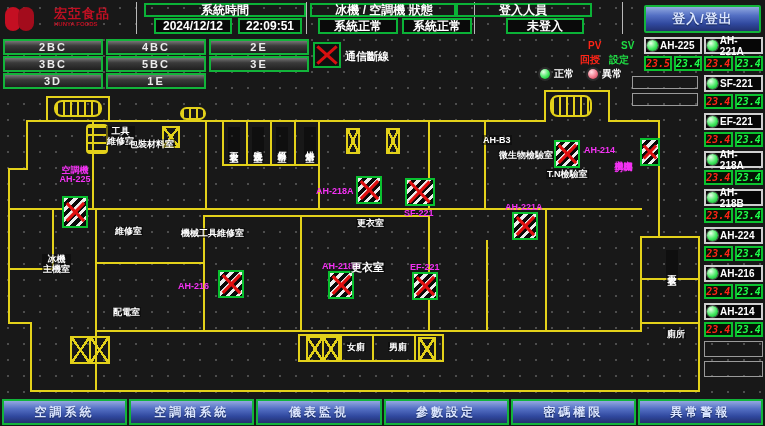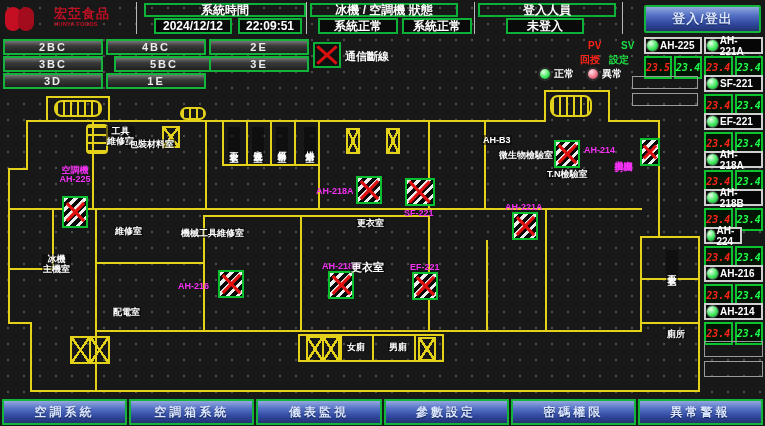--- a/index.html
+++ b/index.html
@@ -36,21 +36,21 @@
   
   .slabel { position:absolute; font-weight:bold; font-size:10px; }
   .led { display:inline-block; width:10px; height:10px; border-radius:50%; box-shadow:0 0 0 2px #2c2c2c; }
   .led.g { background: radial-gradient(circle at 35% 30%, #eaffea, #41e85e 55%, #0f8f2a); }
   .led.r { background: radial-gradient(circle at 35% 30%, #ffe0e6, #f2798c 55%, #b03048); }
   .legend-item { position:absolute; display:flex; align-items:center; gap:4px; color:#fff; font-weight:bold; font-size:10px; }
   
   .eq-name { position:absolute; height:17px; background:#060606; border:2px solid #cfcfcf;
              display:flex; align-items:center; color:#fff; font-weight:bold; font-size:10px; gap:2px; padding-left:1px; cursor:pointer; }
   .eq-name .led { width:11px; height:11px; box-shadow:0 0 0 1px #555; }
-  .eq-vals { position:absolute; height:23px; display:flex; gap:2px;text-align:right; }
+  .eq-vals { position:absolute; height:15px; display:flex; gap:2px;text-align:right; }
   .val { flex:1; border:2px solid #0bc22f; background:#041404; display:flex; align-items:center; justify-content:center;
          font:bold italic 10px "DejaVu Sans Mono", monospace; }
   .val.pv { color:#ff2417; } .val.sv { color:#1fff4a; }
   .empty-slot { position:absolute; border:1px solid #9a9a9a; }
   
   .w { position:absolute; background:#e3d11a; }
   .xbox { position:absolute; border:2px solid #e3d11a; display:flex; }
   .xcell { flex:1; height:100%;
     background: linear-gradient(to top right, transparent calc(50% - 1.2px), #e3d11a calc(50% - 1.2px) calc(50% + 1.2px), transparent calc(50% + 1.2px)),
                 linear-gradient(to bottom right, transparent calc(50% - 1.2px), #e3d11a calc(50% - 1.2px) calc(50% + 1.2px), transparent calc(50% + 1.2px)); }
@@ -98,29 +98,29 @@
   <i class="vsep" style="left:622px;top:2px;height:32px"></i>
 
   <div class="gbox" style="left:144px;top:3px;width:162px;height:14px">系統時間</div>
   <div class="gbox dark" style="left:154px;top:18px;width:78px;height:16px">2024/12/12</div>
   <div class="gbox dark" style="left:238px;top:18px;width:64px;height:16px">22:09:51</div>
 
   <div class="gbox" style="left:310px;top:3px;width:148px;height:14px">冰機 / 空調機 狀態</div>
   <div class="gbox dark" style="left:318px;top:18px;width:80px;height:16px">系統正常</div>
   <div class="gbox dark" style="left:402px;top:18px;width:70px;height:16px">系統正常</div>
 
-  <div class="gbox" style="left:478px;top:3px;width:138px;height:14px">登入人員</div>
+  <div class="gbox" style="left:454px;top:3px;width:138px;height:14px">登入人員</div>
   <div class="gbox dark" style="left:506px;top:18px;width:78px;height:16px">未登入</div>
   <button class="login-btn">登入/登出</button>
 
   <button class="floor-btn" style="left:3px;top:39px">2BC</button>
   <button class="floor-btn" style="left:106px;top:39px">4BC</button>
   <button class="floor-btn" style="left:209px;top:39px">2E</button>
   <button class="floor-btn" style="left:3px;top:56px">3BC</button>
-  <button class="floor-btn" style="left:114px;top:56px">5BC</button>
+  <button class="floor-btn" style="left:106px;top:56px">5BC</button>
   <button class="floor-btn" style="left:209px;top:56px">3E</button>
   <button class="floor-btn" style="left:3px;top:73px">3D</button>
   <button class="floor-btn" style="left:106px;top:73px">1E</button>
 
   <div class="comm-x"></div>
   <div class="slabel" style="left:345px;top:49px;color:#fff;font-size:11px">通信斷線</div>
 
   <div class="slabel" style="left:588px;top:40px;color:#ff2417">PV</div>
   <div class="slabel" style="left:621px;top:40px;color:#1fdd44">SV</div>
   <div class="slabel" style="left:580px;top:53px;color:#ff2417">回授</div>
@@ -185,21 +185,21 @@
 
   <div class="eq-name" style="left:704px;top:189px;width:59px">
     <span class="led g"></span>
       <span>AH-218B</span>
     </div>
   <div class="eq-vals" style="left:704px;top:208px;width:59px">
     <span class="val pv">23.4</span>
     <span class="val sv">23.4</span>
     </div>
 
-  <div class="eq-name" style="left:704px;top:227px;width:38px">
+  <div class="eq-name" style="left:704px;top:227px;width:59px">
     <span class="led g"></span>
       <span>AH-224</span>
     </div>
   <div class="eq-vals" style="left:704px;top:246px;width:59px">
     <span class="val pv">23.4</span>
     <span class="val sv">23.4</span>
     </div>
 
   <div class="eq-name" style="left:704px;top:265px;width:59px">
     <span class="led g"></span>

